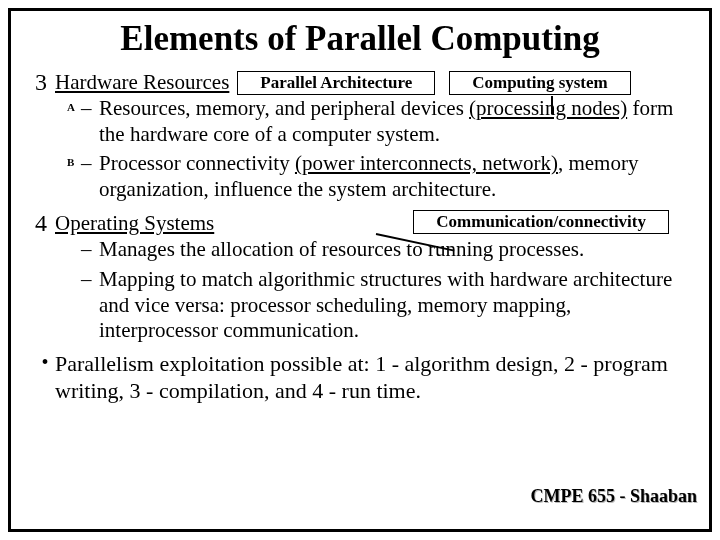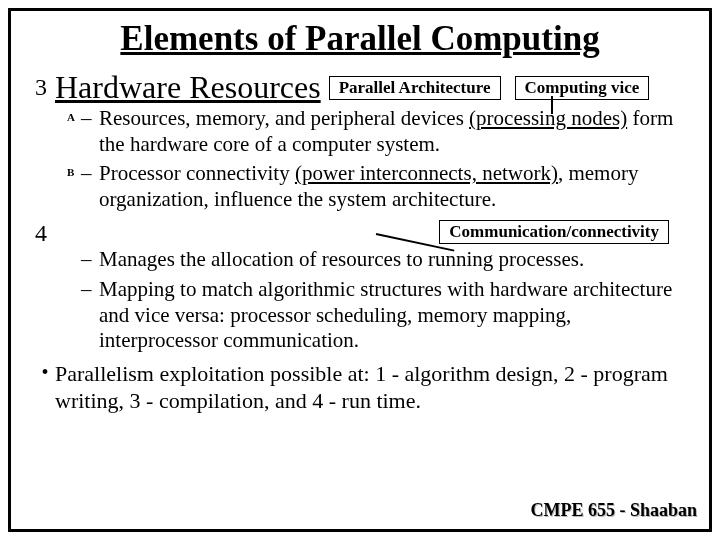--- a/index.html
+++ b/index.html
@@ -16,44 +16,43 @@
     position: absolute;
     top: 8px; left: 8px;
     width: 704px; height: 524px;
     border: 3px solid #000;
     padding: 8px 18px 50px 18px;
   }
   .title {
     text-align: center;
     font-size: 35px;
     font-weight: bold;
-    text-decoration: underline;
     margin-bottom: 10px;
   }
   .sec {
     display: flex;
     align-items: center;
     gap: 8px;
     margin-top: 4px;
     position: relative;
   }
   .secnum {
     font-size: 24px;
     width: 18px;
     text-align: right;
   }
   .sechead {
-    font-size: 32px;
+    font-size: 21px;
     text-decoration: underline;
   }
   .box {
     border: 1.5px solid #000;
     font-size: 17px;
     font-weight: bold;
-    padding: 1px 9px;
+    padding: 1px 22px;
     background: #fff;
   }
   .sub {
     margin-left: 38px;
     margin-right: 8px;
     font-size: 21px;
     line-height: 1.22;
     margin-bottom: 4px;
     display: flex;
   }
@@ -85,38 +84,38 @@
     right: 22px;
     top: 0px;
   }
   .connector {
     position: absolute;
     background: #000;
   }
   .footer {
     position: absolute;
     right: 12px;
-    bottom: 8px;
+    bottom: 22px;
     font-size: 18px;
     font-weight: bold;
     text-shadow: 1px 1px 0 #bbb;
   }
 </style>
 </head>
 <body>
 
 <div class="frame">
 
   <div class="title">Elements of Parallel Computing</div>
 
   <div class="sec">
     <span class="secnum">3</span>
     <span class="sechead">Hardware Resources</span>
     <span class="box">Parallel Architecture</span>
-    <span class="box" style="margin-left:6px;">Computing vice</span>
+    <span class="box" style="margin-left:6px;">Computing system</span>
   </div>
 
   <div class="connector" style="left:540px; top:85px; width:2px; height:18px;"></div>
 
   <div class="sub">
     <span class="sublabel">A</span>
     <span class="dash">–</span>
     <span class="subtext">
       <span>Resources, memory, and peripheral devices </span><span class="u">(processing nodes)</span><span> form the hardware core of a computer system.</span>
     </span>
@@ -125,20 +124,21 @@
   <div class="sub">
     <span class="sublabel">B</span>
     <span class="dash">–</span>
     <span class="subtext">
       <span>Processor connectivity </span><span class="u">(power interconnects, network)</span><span>, memory organization, influence the system architecture.</span>
     </span>
   </div>
 
   <div class="sec" style="margin-top:8px;">
     <span class="secnum">4</span>
+    <span class="sechead">Operating Systems</span>
     <span class="box sec2box">Communication/connectivity</span>
   </div>
 
   <div class="connector" style="left:365px; top:222px; width:80px; height:2px; transform:rotate(12deg); transform-origin:left center;"></div>
 
   <div class="sub">
     <span class="sublabel"></span>
     <span class="dash">–</span>
     <span class="subtext">Manages the allocation of resources to running processes.</span>
   </div>

